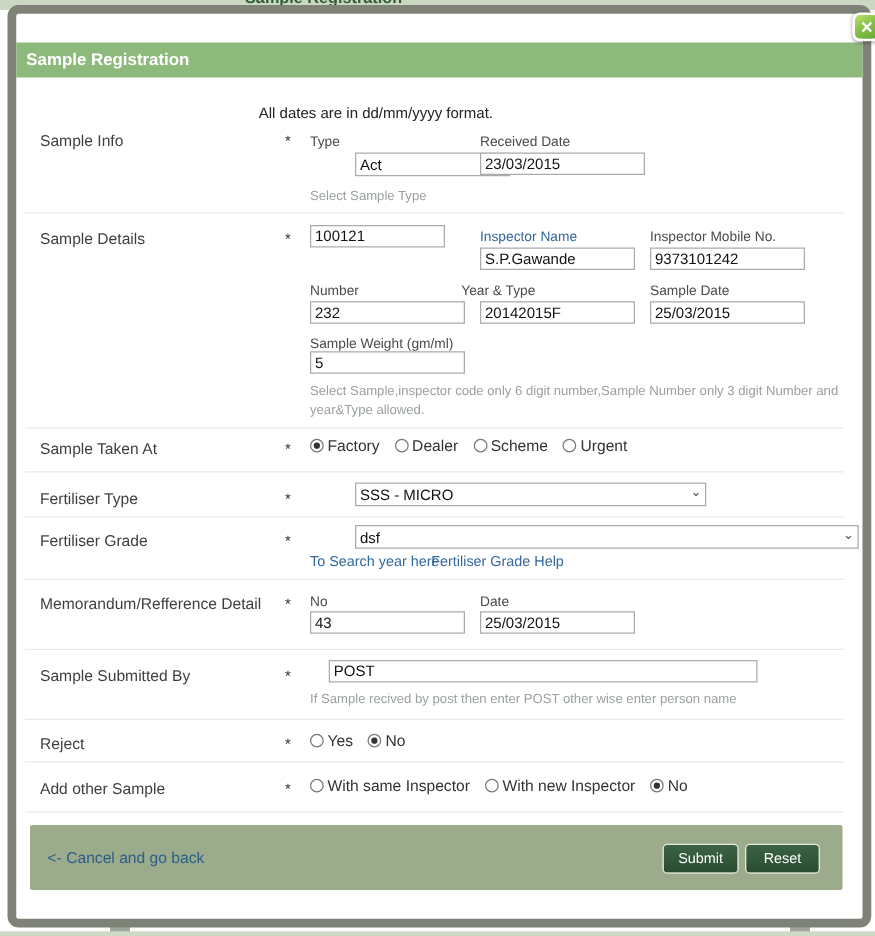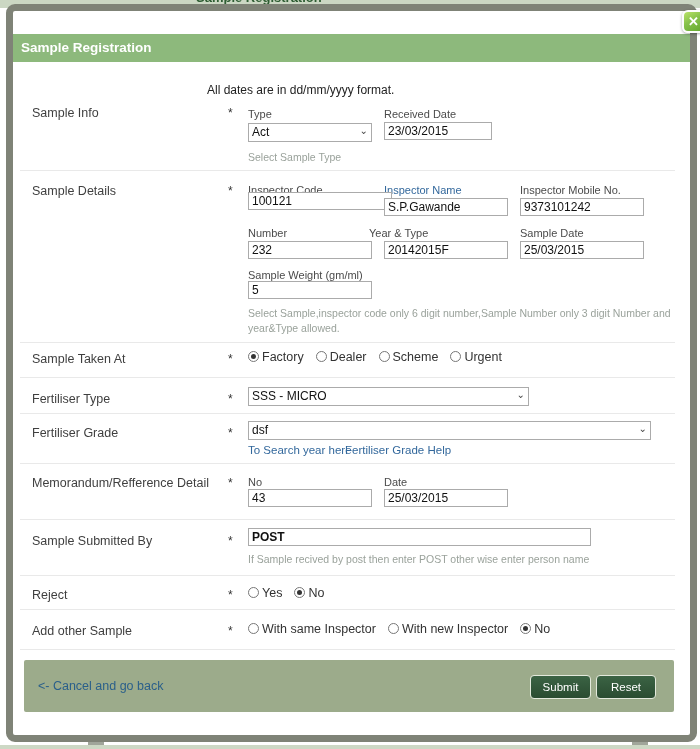--- a/index.html
+++ b/index.html
@@ -21,21 +21,21 @@
          background:linear-gradient(150deg,#b9e268 0%,#86c14a 45%,#64a82e 100%);
          box-shadow:0 1px 3px rgba(0,0,0,.35);font-size:13px;font-weight:bold;line-height:18px;text-align:center;}
   
   .rlabel{position:absolute;left:19px;font-size:12.5px;color:#3f3f3f;}
   .ast{position:absolute;left:215px;font-size:12px;color:#333;}
   .flabel{position:absolute;font-size:11px;color:#4b4b4b;white-space:nowrap;}
   .flabel.blue{color:#33689c;cursor:pointer;}
   .hint{position:absolute;font-size:10.5px;color:#9aa29b;line-height:15px;}
   .txt{position:absolute;height:18px;box-sizing:border-box;border:1px solid #ababab;background:#fff;
        font-family:"Liberation Sans",sans-serif;font-size:12px;color:#111;padding:1px 3px;}
-  .sel{position:absolute;height:19px;box-sizing:border-box;}
+  .sel{position:absolute;height:19px;box-sizing:border-box;margin-left:36px;}
   .sel select{width:100%;height:100%;box-sizing:border-box;appearance:none;-webkit-appearance:none;
        border:1px solid #ababab;border-radius:0;background:#fff;color:#111;
        font-family:"Liberation Sans",sans-serif;font-size:12px;padding:0 16px 0 3px;}
   .sel .arrow{position:absolute;right:4px;top:3px;font-size:10px;color:#444;pointer-events:none;line-height:12px;}
   .divider{position:absolute;left:7px;width:655px;height:1px;background:#e9e9e9;}
   .radios{position:absolute;font-size:12.5px;color:#333;white-space:nowrap;}
   .ropt{margin-right:12px;cursor:pointer;}
   .radios input[type=radio]{appearance:none;-webkit-appearance:none;width:11px;height:11px;margin:0 3px 0 0;
        border:1px solid #777;border-radius:50%;background:#fff;position:relative;vertical-align:-1px;cursor:pointer;}
   .radios input[type=radio]:checked::after{content:"";position:absolute;left:2px;top:2px;right:2px;bottom:2px;
@@ -70,30 +70,30 @@
     <div class="rlabel" style="top:95px;">Sample Info</div>
     <div class="ast" style="top:95px;">*</div>
     <div class="flabel" style="left:235px;top:97px;">Type</div>
     <div class="sel" style="left:235px;top:111px;width:124px;">
       <select>
         <option>Act</option>
       </select>
       <span class="arrow">⌄</span>
     </div>
     <div class="flabel" style="left:371px;top:97px;">Received Date</div>
-    <input class="txt" style="left: 371px; top: 111px; width: 108px;" value="23/03/2015">
+    <input class="txt" style="left: 371px; top: 111px; width: 132px;" value="23/03/2015">
     <div class="hint" style="left:235px;top:139px;">Select Sample Type</div>
     <div class="divider" style="top:159px;"></div>
 
     <div class="rlabel" style="top:173px;">Sample Details</div>
     <div class="ast" style="top:173px;">*</div>
     <div class="flabel" style="left:235px;top:173px;">Inspector Code</div>
     <div class="flabel blue" style="left:371px;top:173px;">Inspector Name</div>
     <div class="flabel" style="left:507px;top:173px;text-align:center;">Inspector Mobile No.</div>
-    <input class="txt" style="left: 235px; top: 181px; width: 144px;" value="100121">
+    <input class="txt" style="left: 235px; top: 169px; width: 108px;" value="100121">
     <input class="txt" style="left: 371px; top: 187px; width: 124px;" value="S.P.Gawande">
     <input class="txt" style="left: 507px; top: 187px; width: 124px;" value="9373101242">
     <div class="flabel" style="left:235px;top:216px;">Number</div>
     <div class="flabel" style="left:356px;top:216px;">Year &amp; Type</div>
     <div class="flabel" style="left:507px;top:216px;">Sample Date</div>
     <input class="txt" style="left: 235px; top: 230px; width: 124px;" value="232">
     <input class="txt" style="left: 371px; top: 230px; width: 124px;" value="20142015F">
     <input class="txt" style="left: 507px; top: 230px; width: 124px;" value="25/03/2015">
     <div class="flabel" style="left:235px;top:258px;">Sample Weight (gm/ml)</div>
     <input class="txt" style="left: 235px; top: 270px; width: 124px;" value="5">
@@ -132,21 +132,21 @@
     <div class="rlabel" style="top:465px;">Memorandum/Refference Detail</div>
     <div class="ast" style="top:465px;">*</div>
     <div class="flabel" style="left:235px;top:465px;">No</div>
     <div class="flabel" style="left:371px;top:465px;">Date</div>
     <input class="txt" style="left: 235px; top: 478px; width: 124px;" value="43">
     <input class="txt" style="left: 371px; top: 478px; width: 124px;" value="25/03/2015">
     <div class="divider" style="top:508px;"></div>
 
     <div class="rlabel" style="top:523px;">Sample Submitted By</div>
     <div class="ast" style="top:523px;">*</div>
-    <input class="txt" style="left: 235px; top: 517px; width: 343px; font-weight: bold;" value="POST">
+    <input class="txt" style="left: 250px; top: 517px; width: 343px;" value="POST">
     <div class="hint" style="left:235px;top:541px;">If Sample recived by post then enter POST other wise enter person name</div>
     <div class="divider" style="top:564px;"></div>
 
     <div class="rlabel" style="top:577px;">Reject</div>
     <div class="ast" style="top:577px;">*</div>
     <div class="radios" style="left:235px;top:575px;">
       <label class="ropt"><input type="radio" name="reject" style=""><span>Yes</span></label><label class="ropt"><input type="radio" name="reject" checked="" style=""><span>No</span></label>
     </div>
     <div class="divider" style="top:598px;"></div>
 

